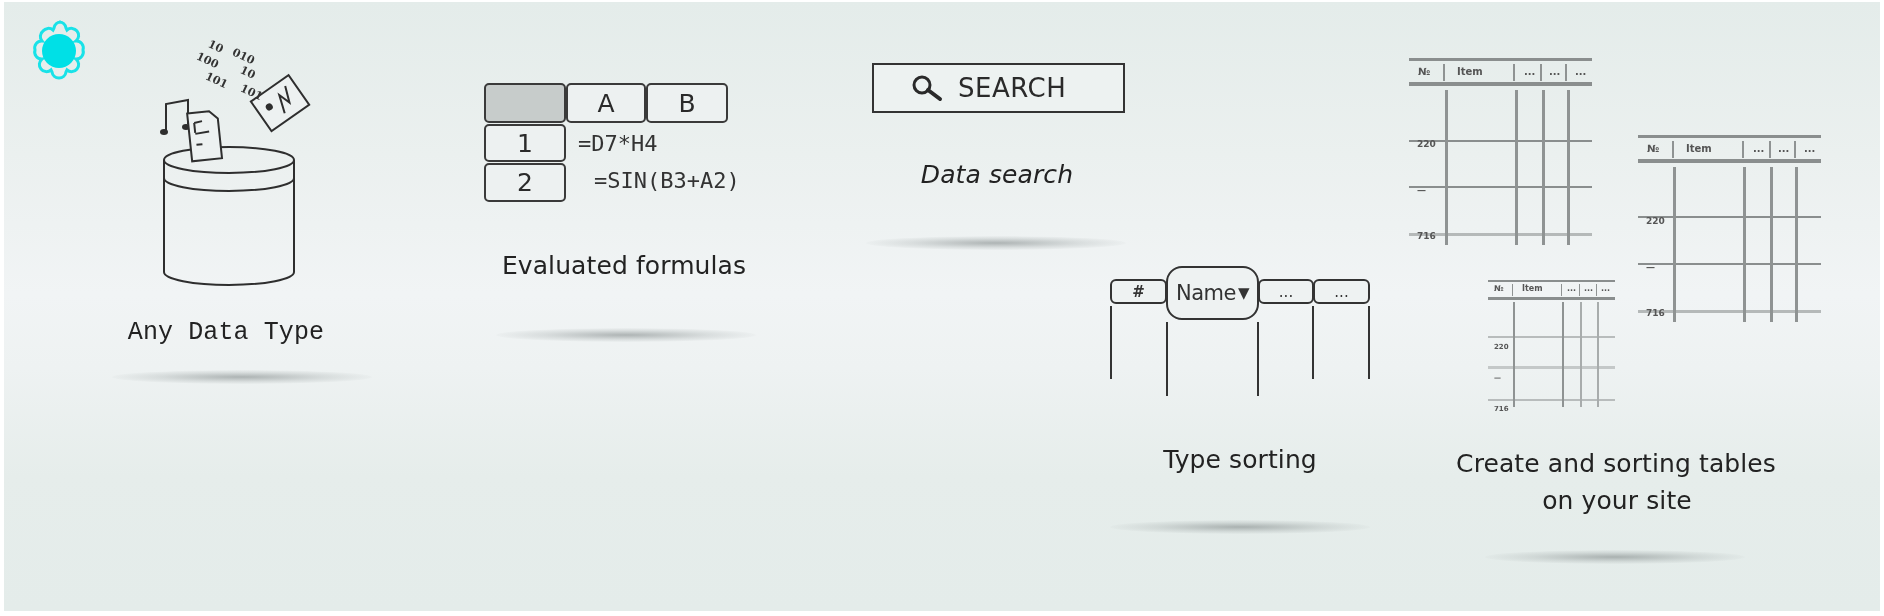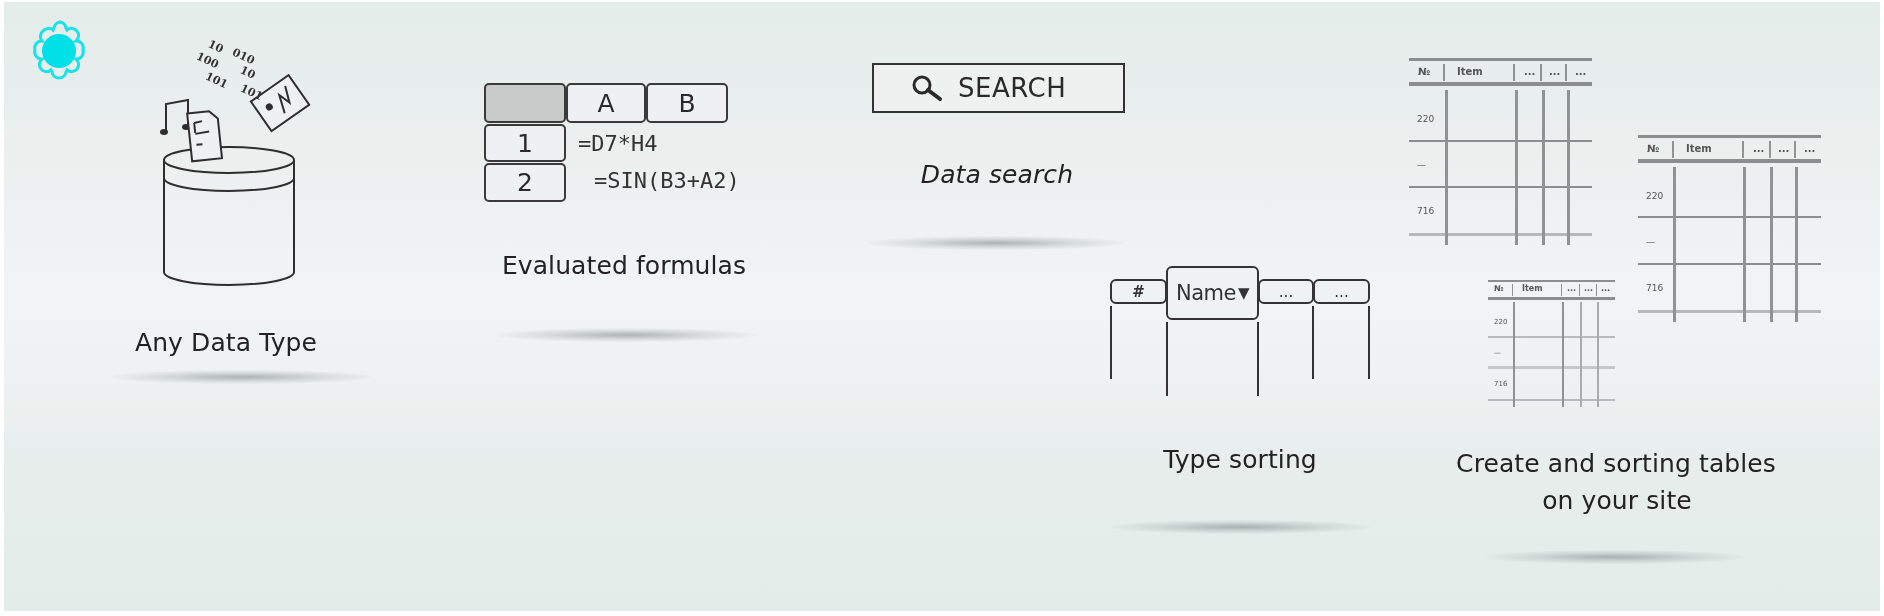--- a/index.html
+++ b/index.html
@@ -26,21 +26,21 @@
   .search-box .txt { font-size: 26px; color: #2a2a2a; margin-left: 22px; letter-spacing: 0.5px; }
   
   .sh { position: absolute; border: 2px solid #333; border-radius: 6px; box-sizing: border-box; background: #eef2f2;
     display: flex; align-items: center; justify-content: center; font-size: 15px; color: #333; }
   .vline { position: absolute; width: 2px; background: #333; }
   
   .mt { position: absolute; }
   .mt .hline { position: absolute; left: 0; right: 0; background: #8a8e8e; }
   .mt .vl { position: absolute; background: #8f9393; }
   .mt .ht { position: absolute; font-size: 10px; font-weight: bold; color: #555; white-space: nowrap; }
-  .mt .rv { position: absolute; font-size: 9px; font-weight: normal; color: #555; white-space: nowrap; }
+  .mt .rv { position: absolute; font-size: 9px; font-weight: bold; color: #555; white-space: nowrap; margin-top: 25px; }
 </style>
 </head>
 <body>
 
 <div class="panel">
 
   <svg class="gear" viewBox="0 0 62 64">
     <path d="M31 3 a7 7 0 0 1 7 6 l1 2 a7 7 0 0 1 10 1 a7 7 0 0 1 -1 10 a7 7 0 0 1 7 9 a7 7 0 0 1 -7 9 a7 7 0 0 1 1 10 a7 7 0 0 1 -10 1 l-1 2 a7 7 0 0 1 -7 6 a7 7 0 0 1 -7 -6 l-1 -2 a7 7 0 0 1 -10 -1 a7 7 0 0 1 1 -10 a7 7 0 0 1 -7 -9 a7 7 0 0 1 7 -9 a7 7 0 0 1 1 -10 a7 7 0 0 1 10 -1 l1 -2 a7 7 0 0 1 7 -6 z" fill="none" stroke="#19e2e8" stroke-width="3"></path>
     <circle cx="31" cy="32" r="17" fill="#00e0e6"></circle>
   </svg>
@@ -68,21 +68,21 @@
         <circle cx="117" cy="70" r="3.5" fill="#2e2e2e"></circle>
         <path d="M126 84 L132 66 L136 78 L142 62" fill="none" stroke="#2e2e2e" stroke-width="2"></path>
       </g>
     </svg>
     <span class="abs" style="left:204px; top:38px; font-family:'DejaVu Serif',serif; font-size:11px; font-weight:bold; color:#333; transform:rotate(25deg);">10</span>
     <span class="abs" style="left:228px; top:48px; font-family:'DejaVu Serif',serif; font-size:11px; font-weight:bold; color:#333; transform:rotate(25deg);">010</span>
     <span class="abs" style="left:192px; top:52px; font-family:'DejaVu Serif',serif; font-size:11px; font-weight:bold; color:#333; transform:rotate(25deg);">100</span>
     <span class="abs" style="left:236px; top:64px; font-family:'DejaVu Serif',serif; font-size:11px; font-weight:bold; color:#333; transform:rotate(25deg);">10</span>
     <span class="abs" style="left:201px; top:72px; font-family:'DejaVu Serif',serif; font-size:11px; font-weight:bold; color:#333; transform:rotate(25deg);">101</span>
     <span class="abs" style="left:236px; top:84px; font-family:'DejaVu Serif',serif; font-size:11px; font-weight:bold; color:#333; transform:rotate(25deg);">101</span>
-    <span class="label" style="left:222px; top:326px;">Any Data Type</span>
+    <span class="label" style="left:222px; top:316px;font-family:Liberation Mono, monospace;">Any Data Type</span>
     <div class="shadow" style="left:238px; top:368px; width:260px;"></div>
   </div>
 
   <div>
     <div class="cell corner" style="left:480px; top:81px; width:82px; height:40px;"></div>
     <div class="cell" style="left:562px; top:81px; width:80px; height:40px;">A</div>
     <div class="cell" style="left:642px; top:81px; width:82px; height:40px;">B</div>
     <div class="cell" style="left:480px; top:122px; width:82px; height:38px;">1</div>
     <div class="cell" style="left:480px; top:161px; width:82px; height:39px;">2</div>
     <span class="formula" style="left:574px; top:129px;">=D7*H4</span>
@@ -98,21 +98,21 @@
         <line x1="18" y1="17" x2="30" y2="26" stroke="#2a2a2a" stroke-width="4" stroke-linecap="round"></line>
       </svg>
       <span class="txt" style="margin-left:12px;">SEARCH</span>
     </div>
     <span class="label" style="left:993px; top:158px;font-style:italic;">Data search</span>
     <div class="shadow" style="left:992px; top:234px; width:260px;"></div>
   </div>
 
   <div>
     <div class="sh" style="left:1106px; top:277px; width:57px; height:25px; font-weight:bold;">#</div>
-    <div class="sh" style="left:1162px; top:264px; width:93px; height:54px; font-size:21px; letter-spacing:-0.5px;">
+    <div class="sh" style="left:1162px; top:264px; width:93px; height:54px; font-size:21px; letter-spacing:-0.5px;border-radius:16px;">
       <span>Name</span>
       <span style="font-size:15px; margin-left:2px;">▼</span>
     </div>
     <div class="sh" style="left:1254px; top:277px; width:56px; height:25px;">...</div>
     <div class="sh" style="left:1309px; top:277px; width:57px; height:25px;">...</div>
     <div class="vline" style="left:1106px; top:304px; height:73px;"></div>
     <div class="vline" style="left:1162px; top:320px; height:74px;"></div>
     <div class="vline" style="left:1253px; top:320px; height:74px;"></div>
     <div class="vline" style="left:1308px; top:304px; height:73px;"></div>
     <div class="vline" style="left:1364px; top:304px; height:73px;"></div>

